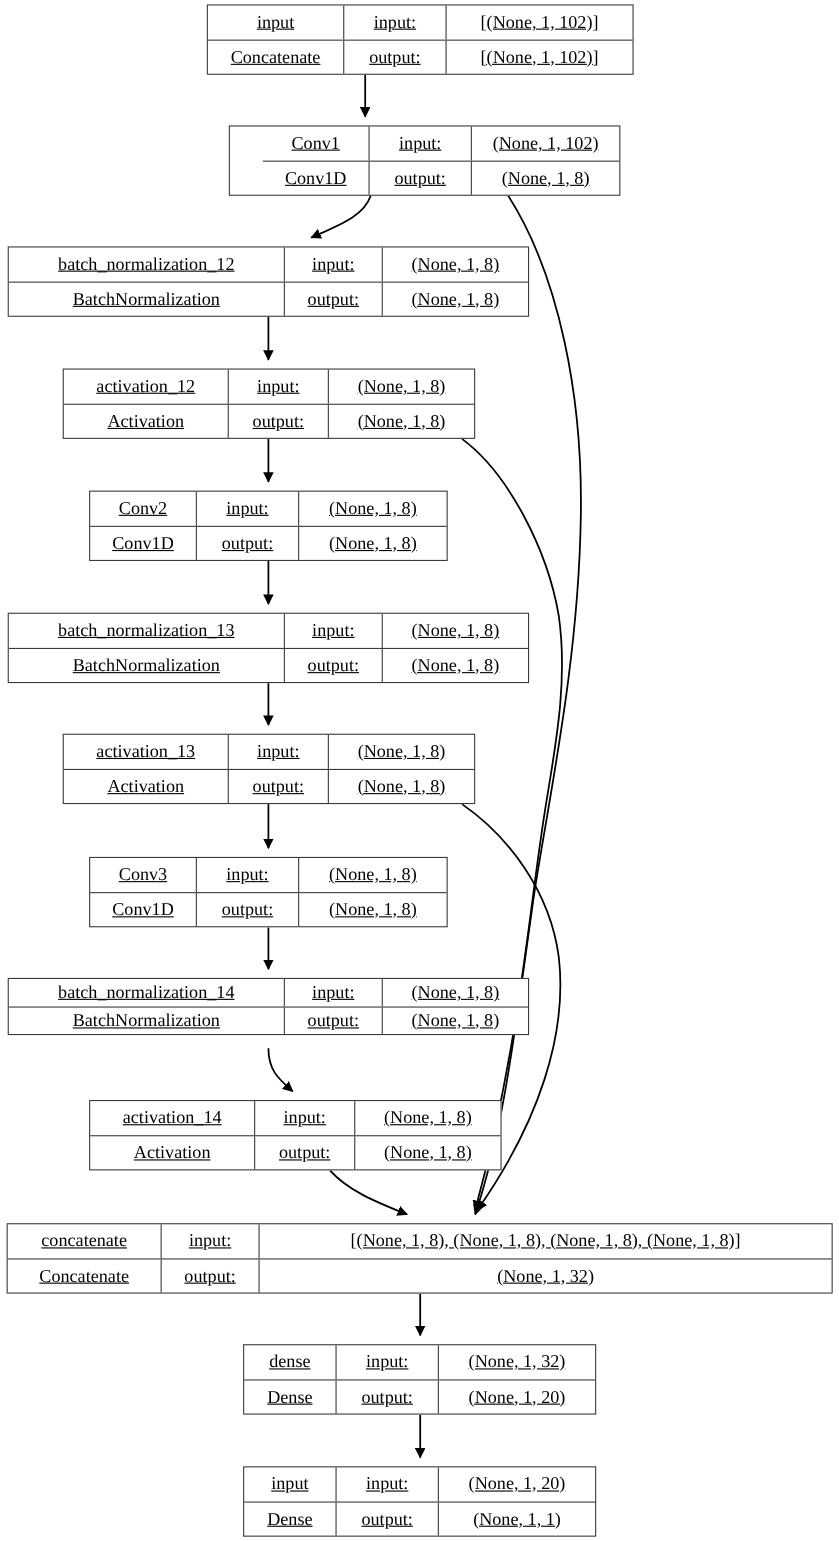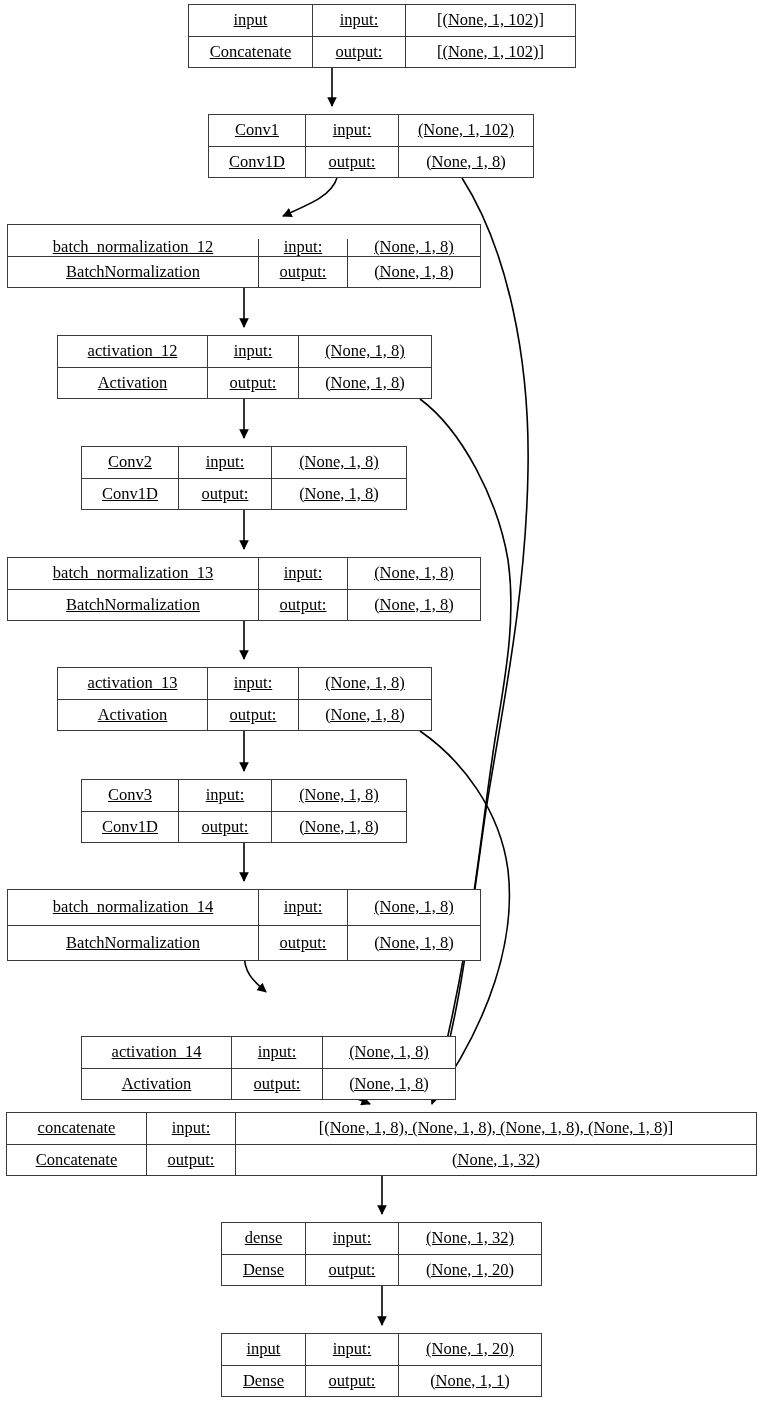--- a/index.html
+++ b/index.html
@@ -111,34 +111,34 @@
           <div class="cell c-name divider" style="flex: 0 0 124px; border-right-color: rgb(58, 58, 58);">input</div>
           <div class="cell c-label divider" style="flex: 0 0 93px; border-right-color: rgb(58, 58, 58);">input:</div>
           <div class="cell c-shape">[(None, 1, 102)]</div>
         </div>
         <div class="row bottom">
           <div class="cell c-name divider" style="flex: 0 0 124px; border-right-color: rgb(58, 58, 58);">Concatenate</div>
           <div class="cell c-label divider" style="flex: 0 0 93px; border-right-color: rgb(58, 58, 58);">output:</div>
           <div class="cell c-shape">[(None, 1, 102)]</div>
         </div>
       </div>
-      <div class="node" style="left: 208px; top: 114px; width: 326px; height: 64px; border-color: rgb(58, 58, 58);">
+      <div class="node" style="left: 208px; top: 114px; width: 356px; height: 64px; border-color: rgb(58, 58, 58); padding-left: 30px;">
         <div class="row top" style="border-bottom-color: rgb(58, 58, 58);">
           <div class="cell c-name divider" style="flex: 0 0 97px; border-right-color: rgb(58, 58, 58);">Conv1</div>
           <div class="cell c-label divider" style="flex: 0 0 93px; border-right-color: rgb(58, 58, 58);">input:</div>
           <div class="cell c-shape">(None, 1, 102)</div>
         </div>
         <div class="row bottom">
           <div class="cell c-name divider" style="flex: 0 0 97px; border-right-color: rgb(58, 58, 58);">Conv1D</div>
           <div class="cell c-label divider" style="flex: 0 0 93px; border-right-color: rgb(58, 58, 58);">output:</div>
           <div class="cell c-shape">(None, 1, 8)</div>
         </div>
       </div>
       <div class="node" style="left: 7px; top: 224px; width: 474px; height: 64px; border-color: rgb(58, 58, 58);">
-        <div class="row top" style="border-bottom-color: rgb(58, 58, 58); align-items: flex-end;">
+        <div class="row top" style="border-bottom-color: rgb(58, 58, 58);">
           <div class="cell c-name divider" style="flex: 0 0 251px; border-right-color: rgb(58, 58, 58);">batch_normalization_12</div>
           <div class="cell c-label divider" style="flex: 0 0 89px; border-right-color: rgb(58, 58, 58);">input:</div>
           <div class="cell c-shape">(None, 1, 8)</div>
         </div>
         <div class="row bottom">
           <div class="cell c-name divider" style="flex: 0 0 251px; border-right-color: rgb(58, 58, 58);">BatchNormalization</div>
           <div class="cell c-label divider" style="flex: 0 0 89px; border-right-color: rgb(58, 58, 58);">output:</div>
           <div class="cell c-shape">(None, 1, 8)</div>
         </div>
       </div>
@@ -195,33 +195,33 @@
           <div class="cell c-name divider" style="flex: 0 0 97px; border-right-color: rgb(58, 58, 58);">Conv3</div>
           <div class="cell c-label divider" style="flex: 0 0 93px; border-right-color: rgb(58, 58, 58);">input:</div>
           <div class="cell c-shape">(None, 1, 8)</div>
         </div>
         <div class="row bottom">
           <div class="cell c-name divider" style="flex: 0 0 97px; border-right-color: rgb(58, 58, 58);">Conv1D</div>
           <div class="cell c-label divider" style="flex: 0 0 93px; border-right-color: rgb(58, 58, 58);">output:</div>
           <div class="cell c-shape">(None, 1, 8)</div>
         </div>
       </div>
-      <div class="node" style="left: 7px; top: 889px; width: 474px; height: 72px; border-color: rgb(58, 58, 58);">
+      <div class="node" style="left: 7px; top: 889px; width: 474px; height: 52px; border-color: rgb(58, 58, 58);">
         <div class="row top" style="border-bottom-color: rgb(58, 58, 58);">
           <div class="cell c-name divider" style="flex: 0 0 251px; border-right-color: rgb(58, 58, 58);">batch_normalization_14</div>
           <div class="cell c-label divider" style="flex: 0 0 89px; border-right-color: rgb(58, 58, 58);">input:</div>
           <div class="cell c-shape">(None, 1, 8)</div>
         </div>
         <div class="row bottom">
           <div class="cell c-name divider" style="flex: 0 0 251px; border-right-color: rgb(58, 58, 58);">BatchNormalization</div>
           <div class="cell c-label divider" style="flex: 0 0 89px; border-right-color: rgb(58, 58, 58);">output:</div>
           <div class="cell c-shape">(None, 1, 8)</div>
         </div>
       </div>
-      <div class="node" style="left: 81px; top: 1000px; width: 375px; height: 64px; border-color: rgb(58, 58, 58); margin-top: 36px;">
+      <div class="node" style="left: 81px; top: 1000px; width: 375px; height: 64px; border-color: rgb(58, 58, 58);">
         <div class="row top" style="border-bottom-color: rgb(58, 58, 58);">
           <div class="cell c-name divider" style="flex: 0 0 150px; border-right-color: rgb(58, 58, 58);">activation_14</div>
           <div class="cell c-label divider" style="flex: 0 0 91px; border-right-color: rgb(58, 58, 58);">input:</div>
           <div class="cell c-shape">(None, 1, 8)</div>
         </div>
         <div class="row bottom">
           <div class="cell c-name divider" style="flex: 0 0 150px; border-right-color: rgb(58, 58, 58);">Activation</div>
           <div class="cell c-label divider" style="flex: 0 0 91px; border-right-color: rgb(58, 58, 58);">output:</div>
           <div class="cell c-shape">(None, 1, 8)</div>
         </div>

